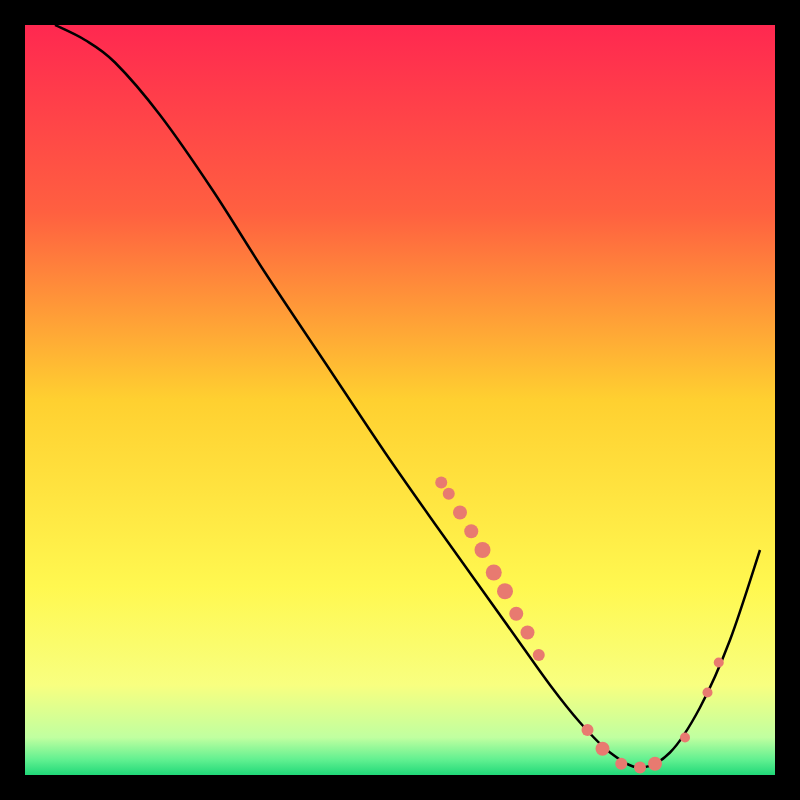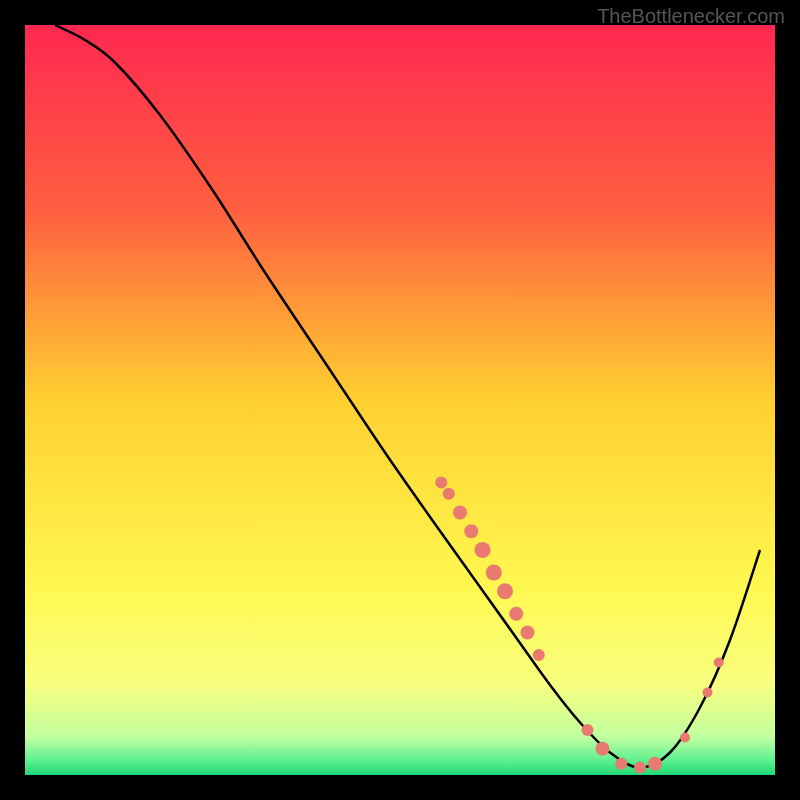--- a/index.html
+++ b/index.html
@@ -33,21 +33,20 @@
     top: 25px;
     width: 750px;
     height: 750px;
   }
   svg { display: block; }
 </style>
 </head>
 <body>
 
 <div class="container">
-  <div class="watermark">TheBottlenecker.com</div>
   <div class="plot-area">
     <svg id="chart-svg" width="750" height="750" viewBox="0 0 750 750">
       <defs>
         <linearGradient id="bgGrad" x1="0" y1="0" x2="0" y2="1">
             <stop offset="0%" stop-color="#ff2850"></stop>
             <stop offset="25%" stop-color="#ff6040"></stop>
             <stop offset="50%" stop-color="#ffd030"></stop>
             <stop offset="75%" stop-color="#fff850"></stop>
             <stop offset="88%" stop-color="#f8ff80"></stop>
             <stop offset="95%" stop-color="#c0ffa0"></stop>

